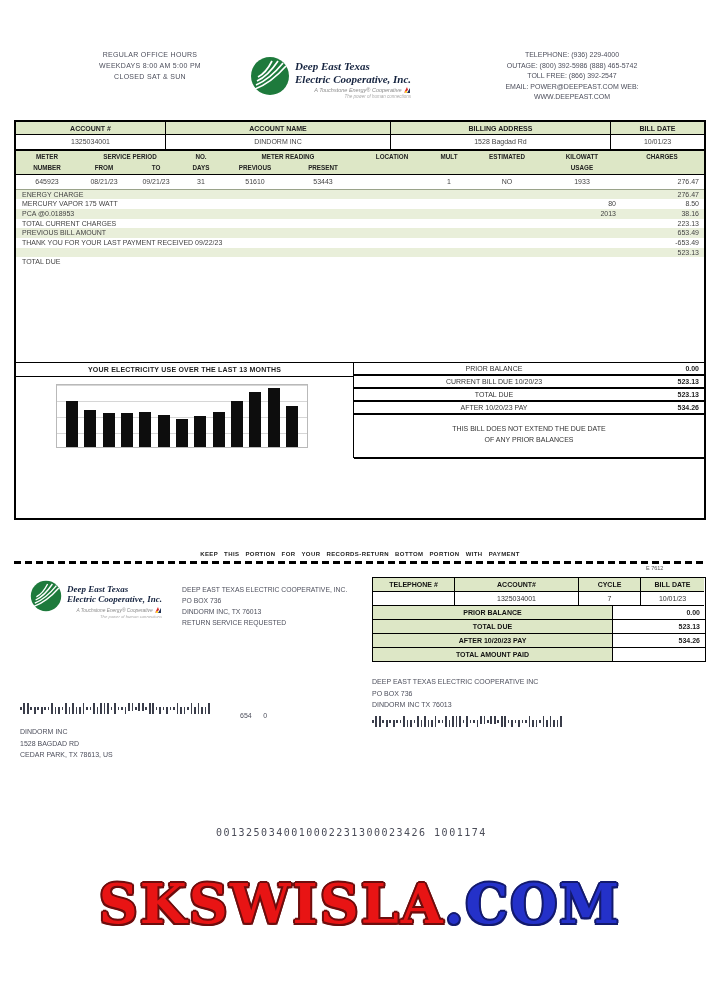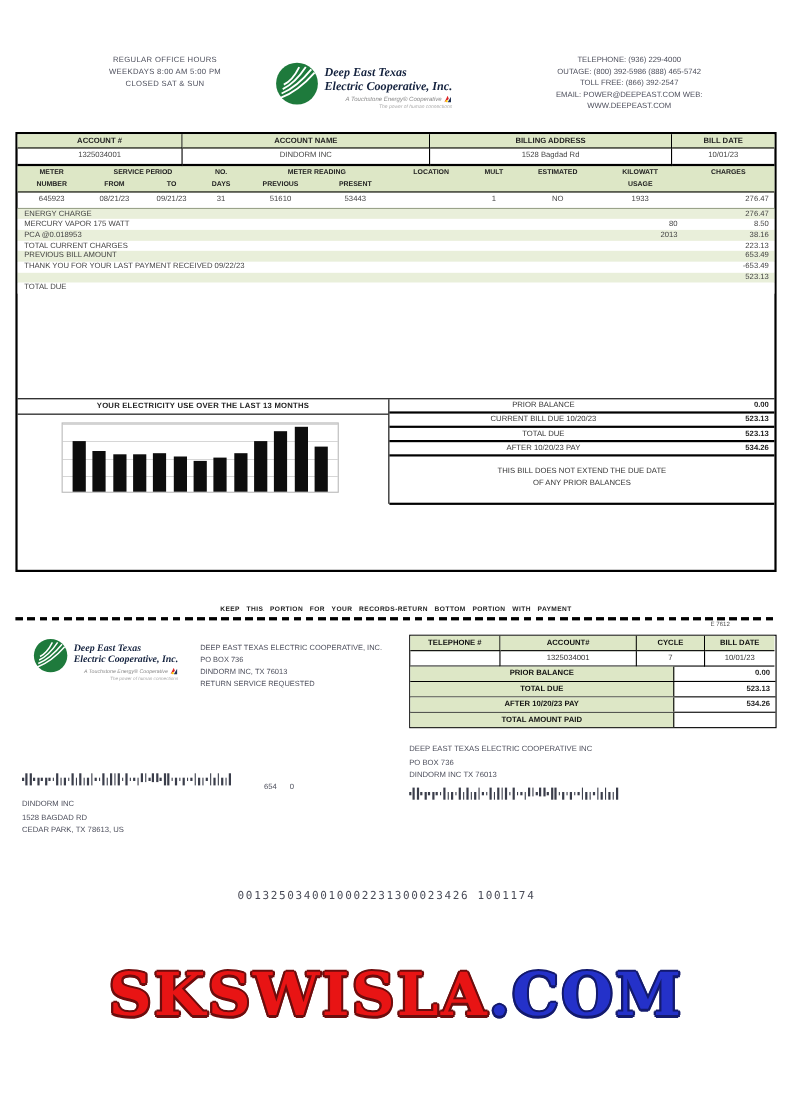--- a/index.html
+++ b/index.html
@@ -99,21 +99,21 @@
   .endorsement { position:absolute; left:240px; top:712px; font-size:7px; color:#4d4f5c; white-space:pre; }
   .imb { position:absolute; display:flex; align-items:center; height:11px; }
   .imb-1 { left:20px; top:703px; }
   .imb-2 { left:372px; top:716px; }
   .imb span { width:1.6px; margin-right:1.9px; background:#3a3d4a; }
   .imb .t { height:3px; }
   .imb .a { height:7.5px; align-self:flex-start; }
   .imb .d { height:7.5px; align-self:flex-end; }
   .imb .f { height:11px; }
 
-  .ocr-line { position:absolute; left:216px; top:809px; font-family:"DejaVu Sans Mono", monospace;
+  .ocr-line { position:absolute; left:216px; top:827px; font-family:"DejaVu Sans Mono", monospace;
               font-size:10px; letter-spacing:1.5px; color:#4a4c58; }
 
   
   .watermark { position:absolute; left:0; top:872px; width:100%; text-align:center;
                font-family:"DejaVu Serif", serif; font-weight:bold; font-size:54px;
                letter-spacing:2px; white-space:nowrap; }
   .wm-red { color:#e81414;
             text-shadow:-2px 0 #6e0d0d, 2px 0 #6e0d0d, 0 -2px #6e0d0d, 0 2px #6e0d0d,
                         -1.5px -1.5px #6e0d0d, 1.5px 1.5px #6e0d0d, -1.5px 1.5px #6e0d0d, 1.5px -1.5px #6e0d0d;text-align:right; }
   .wm-blue { color:#2431c9;

